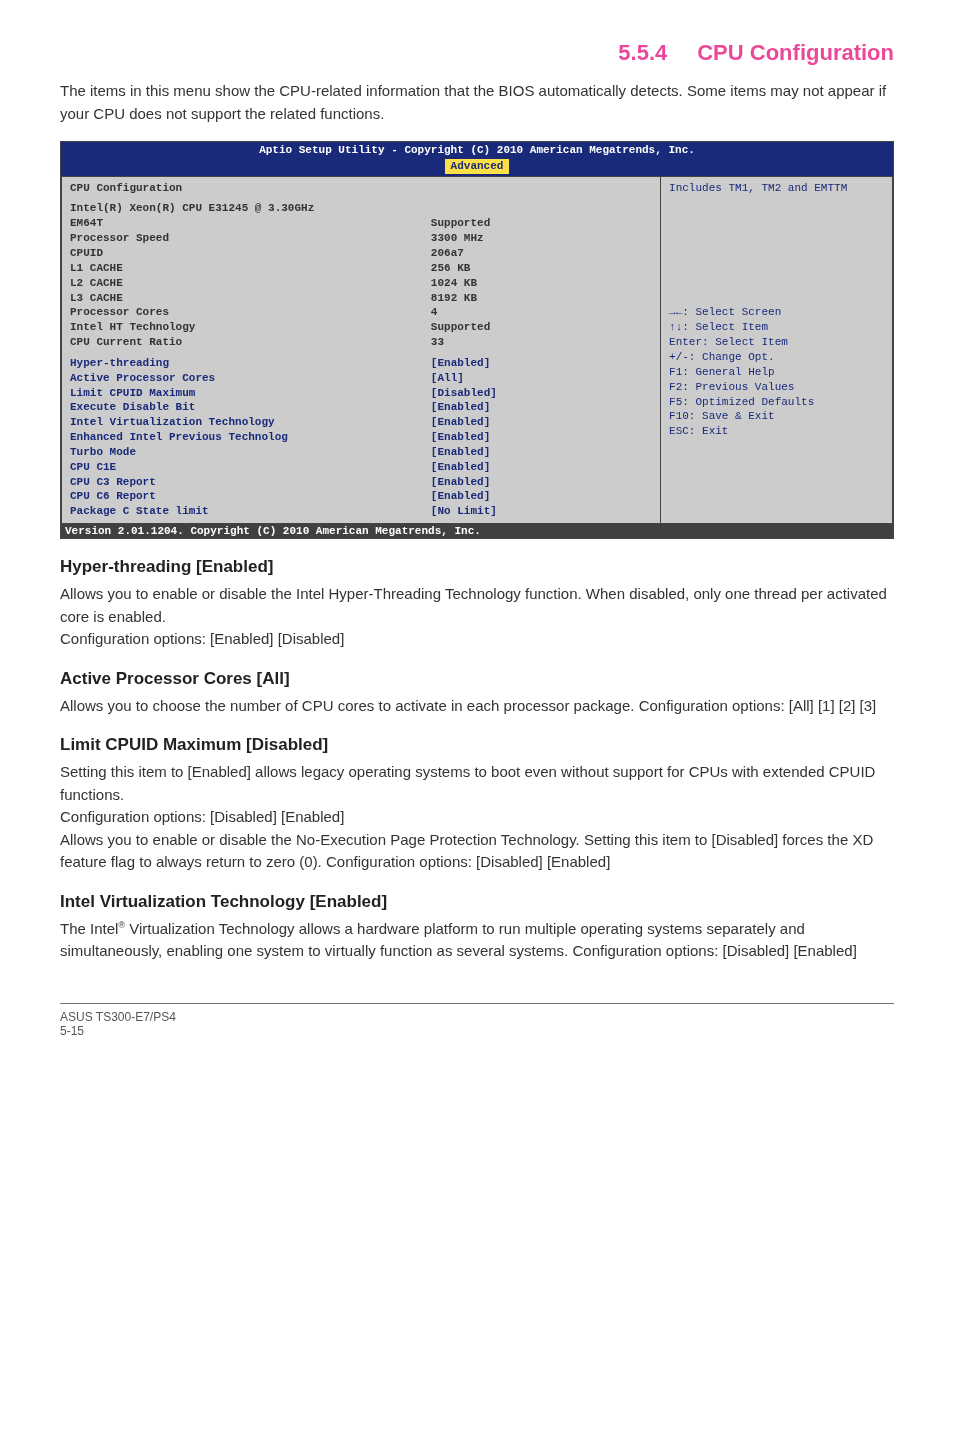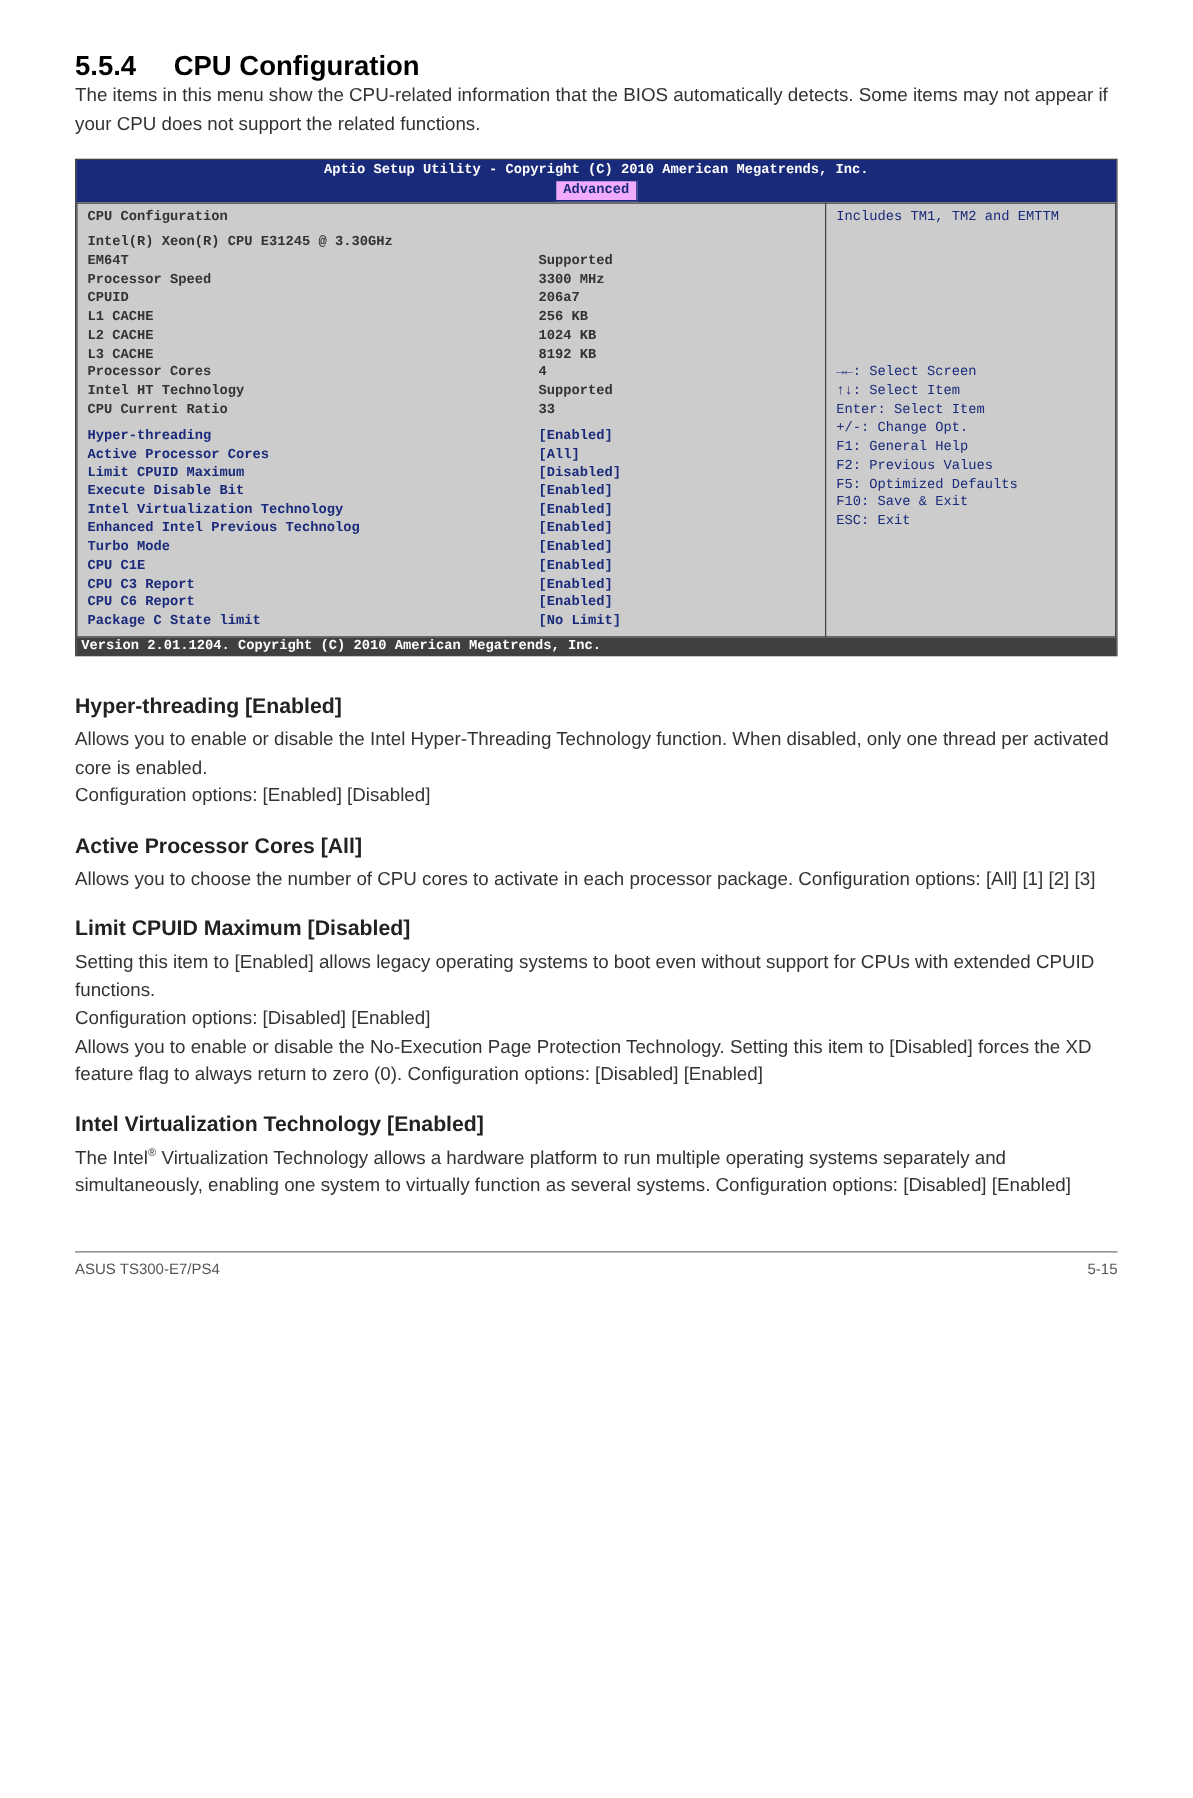--- a/index.html
+++ b/index.html
@@ -11,49 +11,51 @@
     font-family: Arial, Helvetica, sans-serif;
     background: #fff;
     color: #333;
     width: 954px;
     padding: 40px 60px 30px 60px;
     font-size: 14px;
   }
   .section-number-title {
     font-size: 22px;
     font-weight: bold;
-    color: #000000;
+    color: #ec4899;
+    margin-bottom: 14px;
+    text-align: right;
   }
   .section-number-title .num {
     margin-right: 30px;
   }
   .intro {
     font-size: 15px;
     line-height: 1.5;
     color: #333;
     margin-bottom: 16px;
   }
   .bios-box {
     border: 1px solid #444;
-    margin-bottom: 30px;
+    margin-bottom: 18px;
     font-family: "Courier New", monospace;
     font-size: 11px;
     background: #ccc;
   }
   .bios-header {
     background: #1a2a7a;
     color: #fff;
     text-align: center;
     padding: 1px 4px;
     font-weight: bold;
     line-height: 1.3;
   }
   .bios-tab {
     display: inline-block;
-    background: #f0abfc;
+    background: #fde047;
     color: #1a2a7a;
     padding: 0px 6px;
     border: 1px solid #1a2a7a;
     margin-top: 1px;
     font-weight: bold;
   }
   .bios-body {
     display: flex;
     background: #ccc;
   }
@@ -114,20 +116,21 @@
     vertical-align: super;
   }
   .page-footer {
     margin-top: 40px;
     border-top: 1px solid #777;
     padding-top: 6px;
     font-size: 12px;
     color: #555;
     display: flex;
     justify-content: space-between;
+    flex-direction: column;
   }
   .help-block {
     margin-top: 110px;
   }
 </style>
 </head>
 <body>
 
 <div>
 

